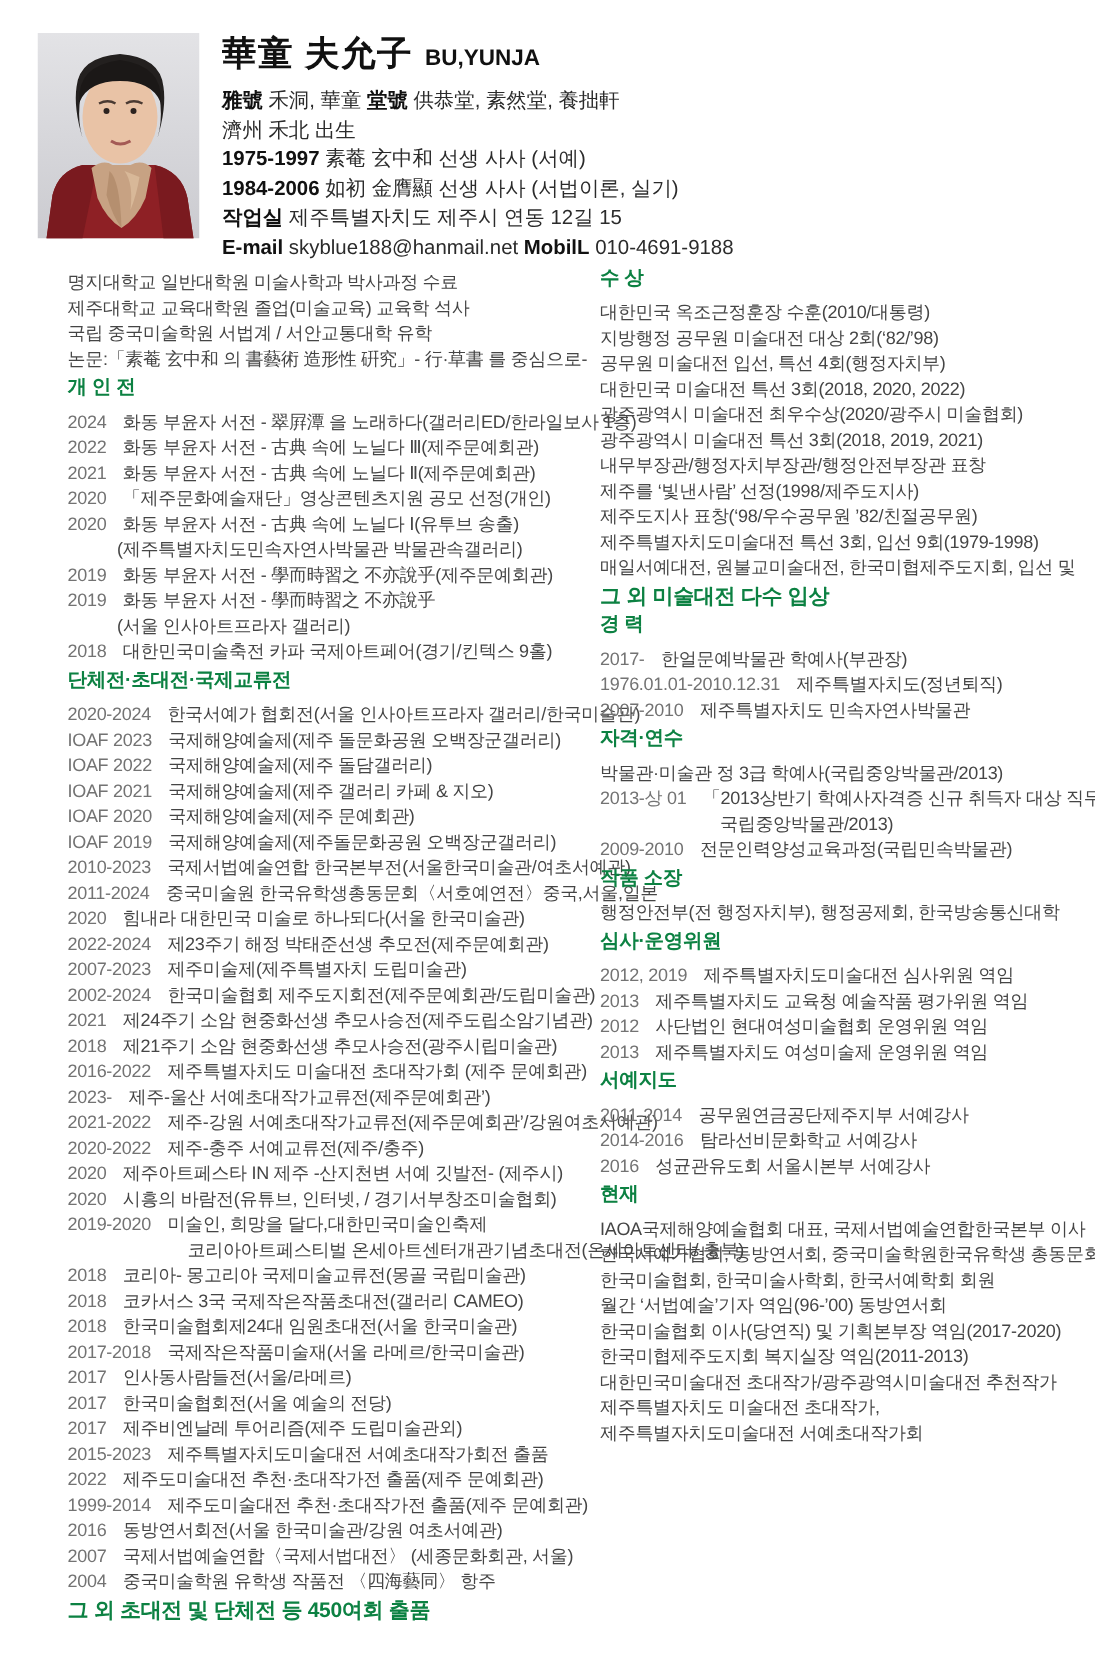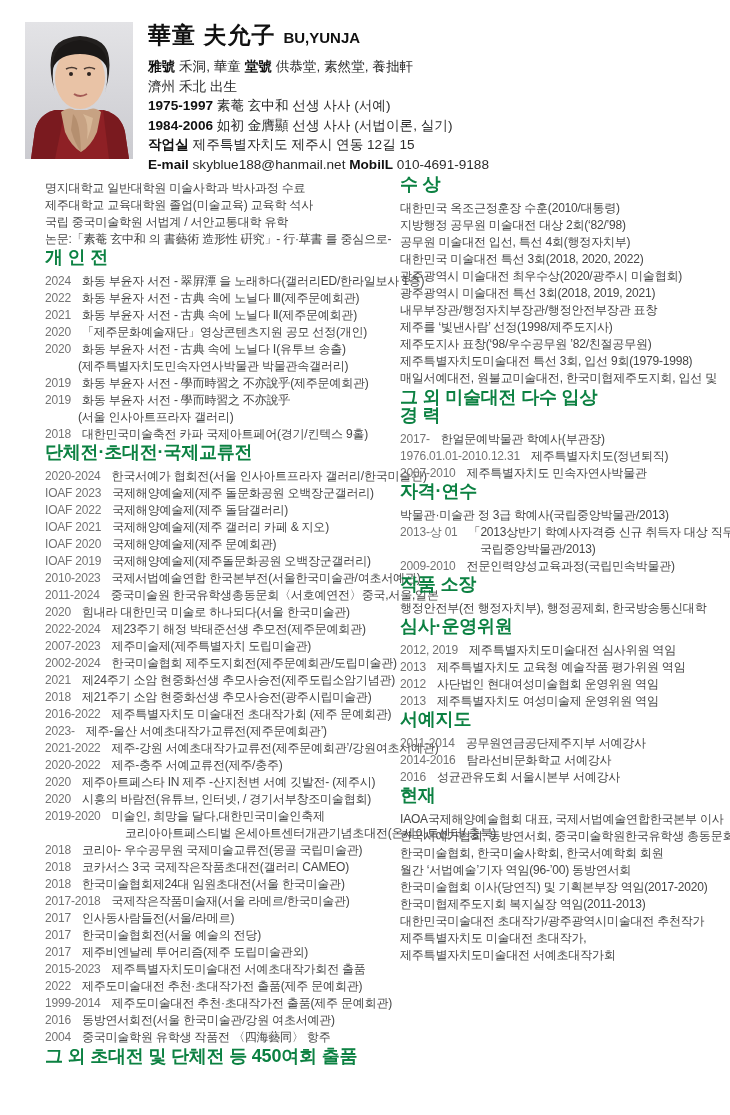--- a/index.html
+++ b/index.html
@@ -10,27 +10,27 @@
   .name-row{display:flex;align-items:baseline;gap:8px;}
   .name-hanja{font-size:23px;font-weight:bold;color:#111;letter-spacing:1px;}
   .name-roman{font-size:15px;font-weight:bold;color:#111;}
   .hlines{margin-top:6px;font-size:13.6px;line-height:19.6px;color:#2b2b2b;}
   .hline .b{font-weight:bold;color:#111;}
   .col{position:absolute;font-size:12px;line-height:17px;letter-spacing:-0.2px;white-space:nowrap;}
   .col-left{left:45px;top:180px;width:370px;}
   .col-right{left:400px;top:175px;width:330px;}
   .section{}
   .section:first-child{margin-top:0;}
-  .heading{font-size:18px;font-weight:bold;color:#0c8142;margin:0 0 6px 0;line-height:19px;}
+  .heading{font-size:13px;font-weight:bold;color:#0c8142;margin:0 0 6px 0;line-height:19px;}
   .row{line-height:17px;}
   .yr{color:#737373;margin-right:11px;}
   .tx{color:#454545;}
   .indent1{padding-left:33px;}
   .indent2{padding-left:80px;}
-  .footer-line{font-size:18px;font-weight:bold;color:#0c8142;line-height:18px;margin-top:1px;}
+  .footer-line{font-size:14px;font-weight:bold;color:#0c8142;line-height:18px;margin-top:1px;}
 </style>
 </head>
 <body>
 
 <div class="page">
 
   <div class="photo">
     <svg width="108" height="137" viewBox="0 0 108 137" xmlns="http://www.w3.org/2000/svg">
       <defs>
         <linearGradient id="bg" x1="0" y1="0" x2="0" y2="1">
@@ -108,31 +108,32 @@
         <div class="row"><span class="yr">2021</span><span class="tx">제24주기 소암 현중화선생 추모사승전(제주도립소암기념관)</span></div>
         <div class="row"><span class="yr">2018</span><span class="tx">제21주기 소암 현중화선생 추모사승전(광주시립미술관)</span></div>
         <div class="row"><span class="yr">2016-2022</span><span class="tx">제주특별자치도 미술대전 초대작가회 (제주 문예회관)</span></div>
         <div class="row"><span class="yr">2023-</span><span class="tx">제주-울산 서예초대작가교류전(제주문예회관’)</span></div>
         <div class="row"><span class="yr">2021-2022</span><span class="tx">제주-강원 서예초대작가교류전(제주문예회관’/강원여초서예관)</span></div>
         <div class="row"><span class="yr">2020-2022</span><span class="tx">제주-충주 서예교류전(제주/충주)</span></div>
         <div class="row"><span class="yr">2020</span><span class="tx">제주아트페스타 IN 제주 -산지천변 서예 깃발전- (제주시)</span></div>
         <div class="row"><span class="yr">2020</span><span class="tx">시흥의 바람전(유튜브, 인터넷, / 경기서부창조미술협회)</span></div>
         <div class="row"><span class="yr">2019-2020</span><span class="tx">미술인, 희망을 달다,대한민국미술인축제</span></div>
         <div class="row indent2"><span class="tx">코리아아트페스티벌 온세아트센터개관기념초대전(온세아트센터/ 충북)</span></div>
-        <div class="row"><span class="yr">2018</span><span class="tx">코리아- 우수공무원 국제미술교류전(몽골 국립미술관)</span></div>
+        <div class="row"><span class="yr">2018</span><span class="tx">코리아- 몽고리아 국제미술교류전(몽골 국립미술관)</span></div>
         <div class="row"><span class="yr">2018</span><span class="tx">코카서스 3국 국제작은작품초대전(갤러리 CAMEO)</span></div>
         <div class="row"><span class="yr">2018</span><span class="tx">한국미술협회제24대 임원초대전(서울 한국미술관)</span></div>
         <div class="row"><span class="yr">2017-2018</span><span class="tx">국제작은작품미술재(서울 라메르/한국미술관)</span></div>
         <div class="row"><span class="yr">2017</span><span class="tx">인사동사람들전(서울/라메르)</span></div>
         <div class="row"><span class="yr">2017</span><span class="tx">한국미술협회전(서울 예술의 전당)</span></div>
         <div class="row"><span class="yr">2017</span><span class="tx">제주비엔날레 투어리즘(제주 도립미술관외)</span></div>
         <div class="row"><span class="yr">2015-2023</span><span class="tx">제주특별자치도미술대전 서예초대작가회전 출품</span></div>
         <div class="row"><span class="yr">2022</span><span class="tx">제주도미술대전 추천·초대작가전 출품(제주 문예회관)</span></div>
         <div class="row"><span class="yr">1999-2014</span><span class="tx">제주도미술대전 추천·초대작가전 출품(제주 문예회관)</span></div>
         <div class="row"><span class="yr">2016</span><span class="tx">동방연서회전(서울 한국미술관/강원 여초서예관)</span></div>
+        <div class="row"><span class="yr">2007</span><span class="tx">국제서법예술연합〈국제서법대전〉 (세종문화회관, 서울)</span></div>
         <div class="row"><span class="yr">2004</span><span class="tx">중국미술학원 유학생 작품전 〈四海藝同〉 항주</span></div>
         <div class="footer-line">그 외 초대전 및 단체전 등 450여회 출품</div>
       </div>
     </div>
   <div class="col col-right">
       <div class="section">
         <div class="heading">수 상</div>
         <div class="row"><span class="tx">대한민국 옥조근정훈장 수훈(2010/대통령)</span></div>
         <div class="row"><span class="tx">지방행정 공무원 미술대전 대상 2회(‘82/’98)</span></div>
         <div class="row"><span class="tx">공무원 미술대전 입선, 특선 4회(행정자치부)</span></div>

